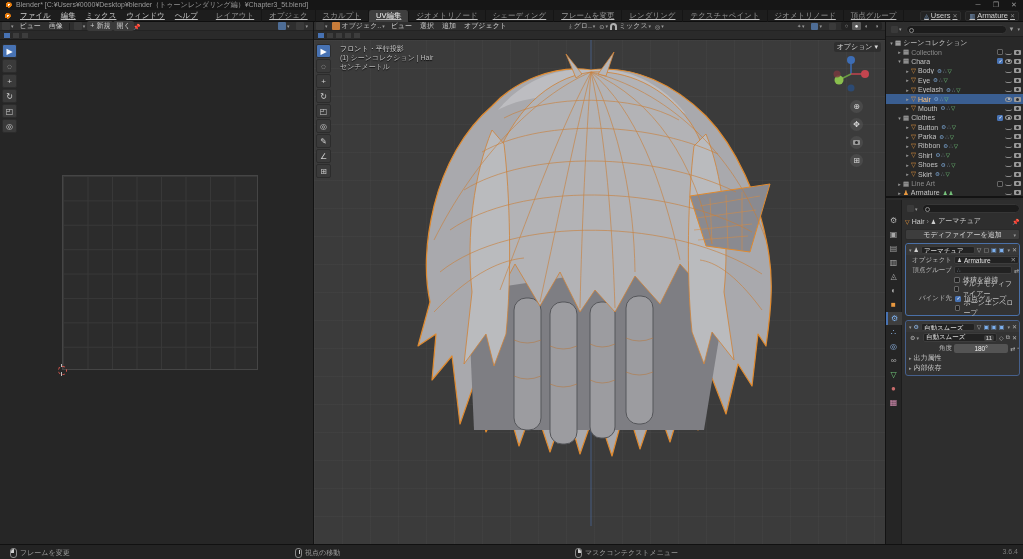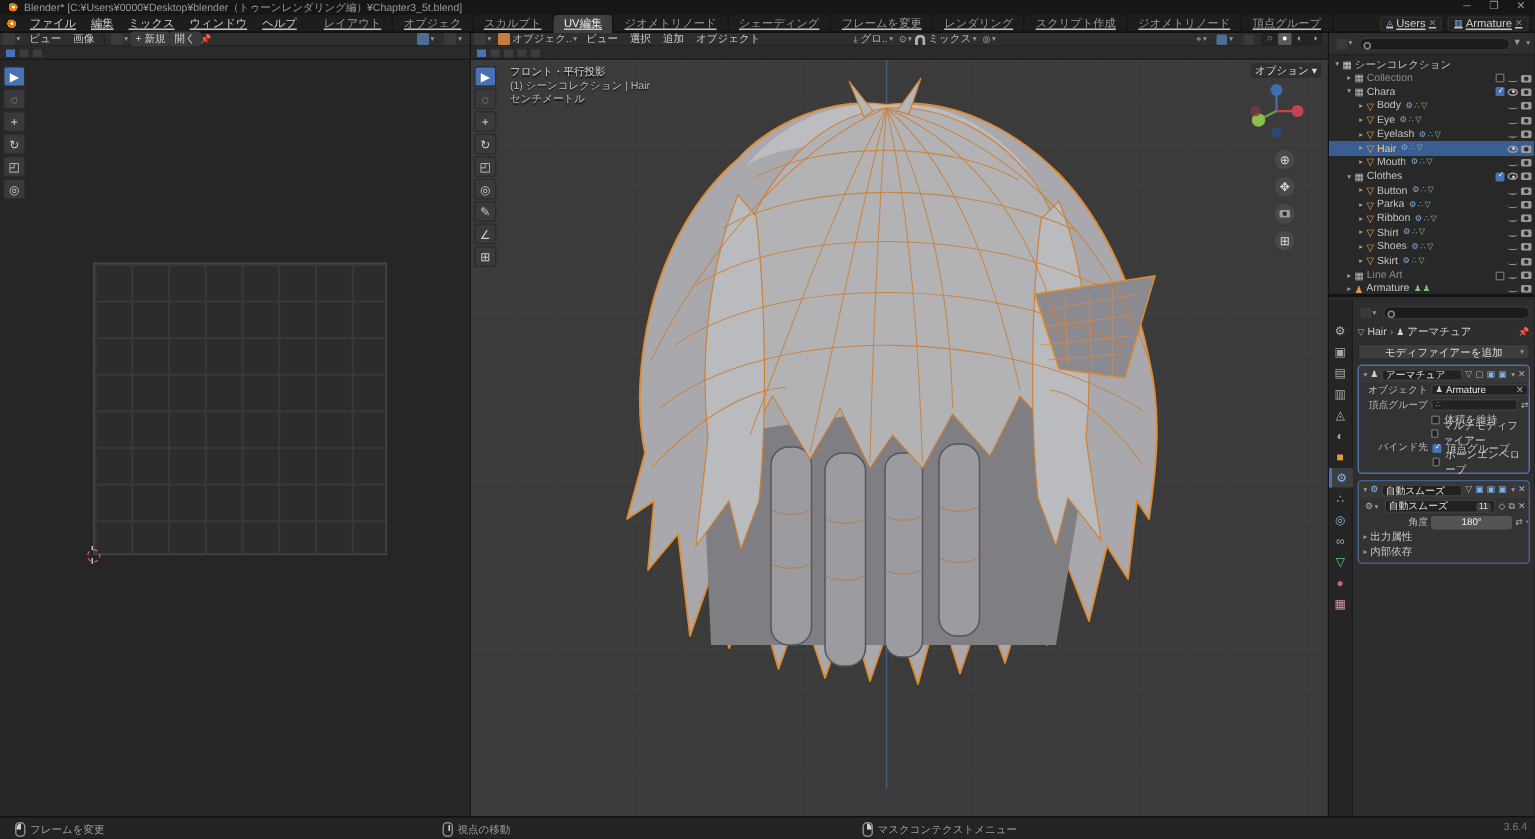--- a/index.html
+++ b/index.html
@@ -155,21 +155,21 @@
       </div>
     <div id="ws-tabs" class="ws-tabs">
         <span class="ws-tab">レイアウト</span>
         <span class="ws-tab">オブジェク</span>
         <span class="ws-tab">スカルプト</span>
         <span class="ws-tab active">UV編集</span>
         <span class="ws-tab">ジオメトリノード</span>
         <span class="ws-tab">シェーディング</span>
         <span class="ws-tab">フレームを変更</span>
         <span class="ws-tab">レンダリング</span>
-        <span class="ws-tab">スクリプト作成</span>
+        <span class="ws-tab">テクスチャペイント</span>
         <span class="ws-tab">ジオメトリノード</span>
         <span class="ws-tab">頂点グループ</span>
       </div>
     <div class="topbar-right">
       <div class="id-widget">
         <span class="mini">◬</span>
         <span>Users</span>
         <span class="x">✕</span>
       </div>
       <div class="id-widget">

